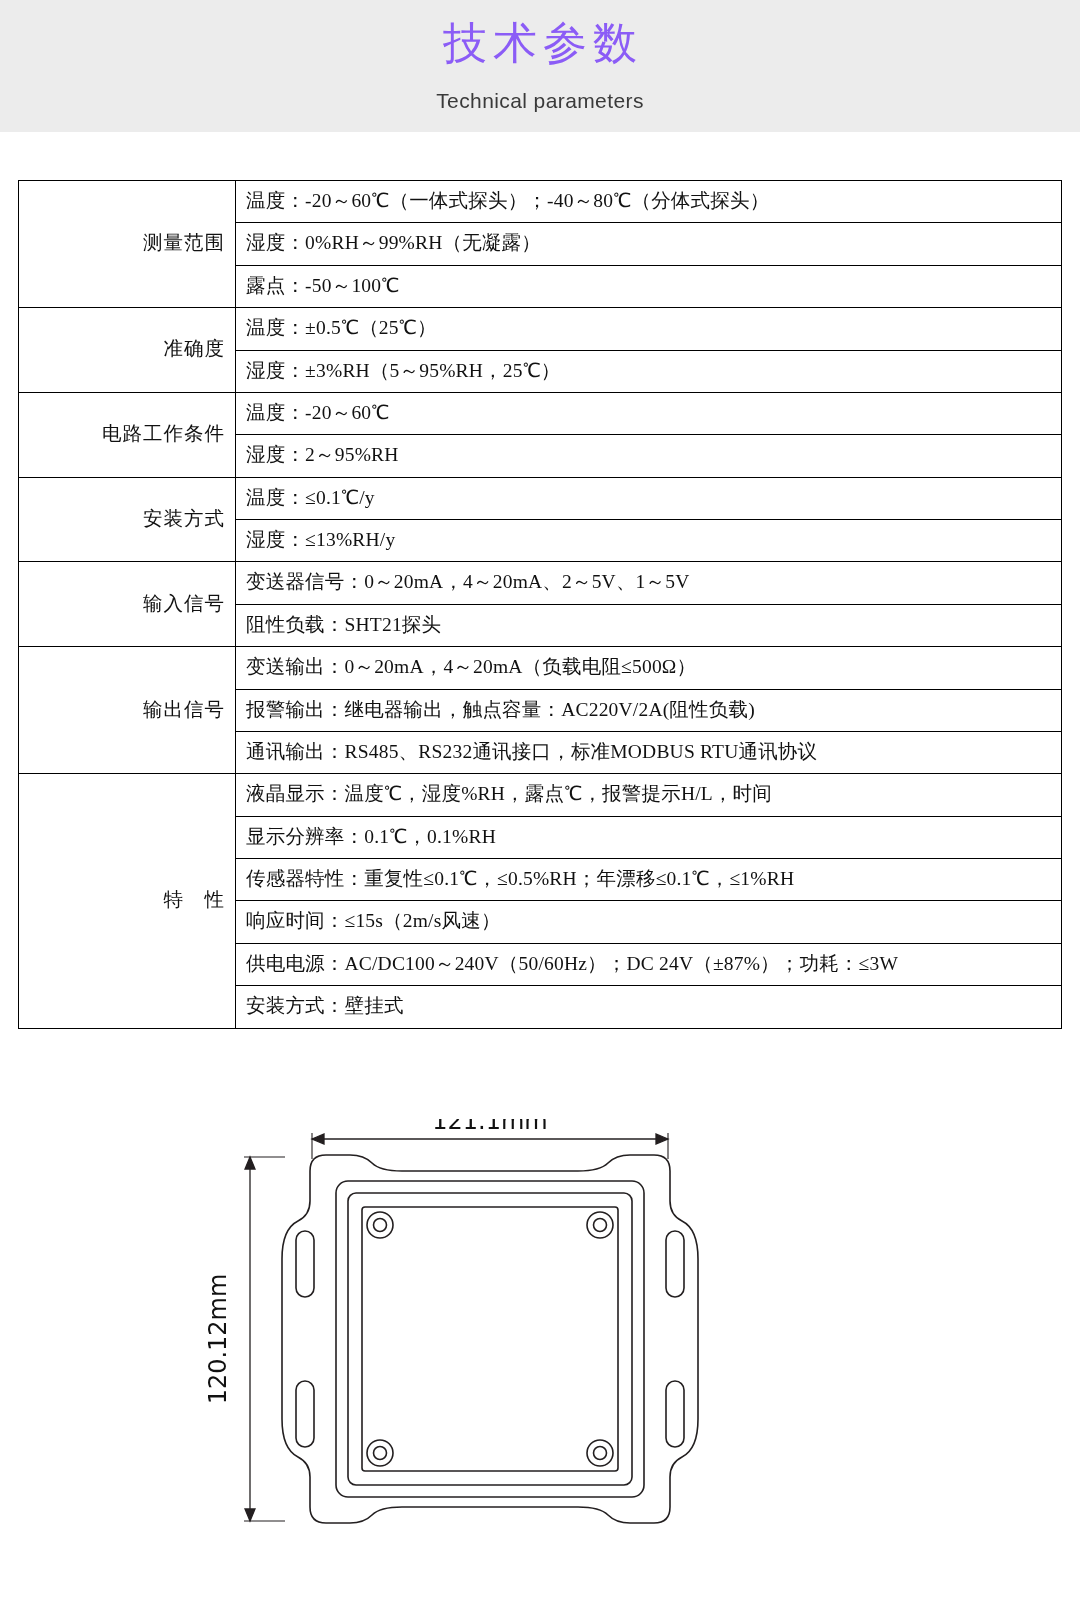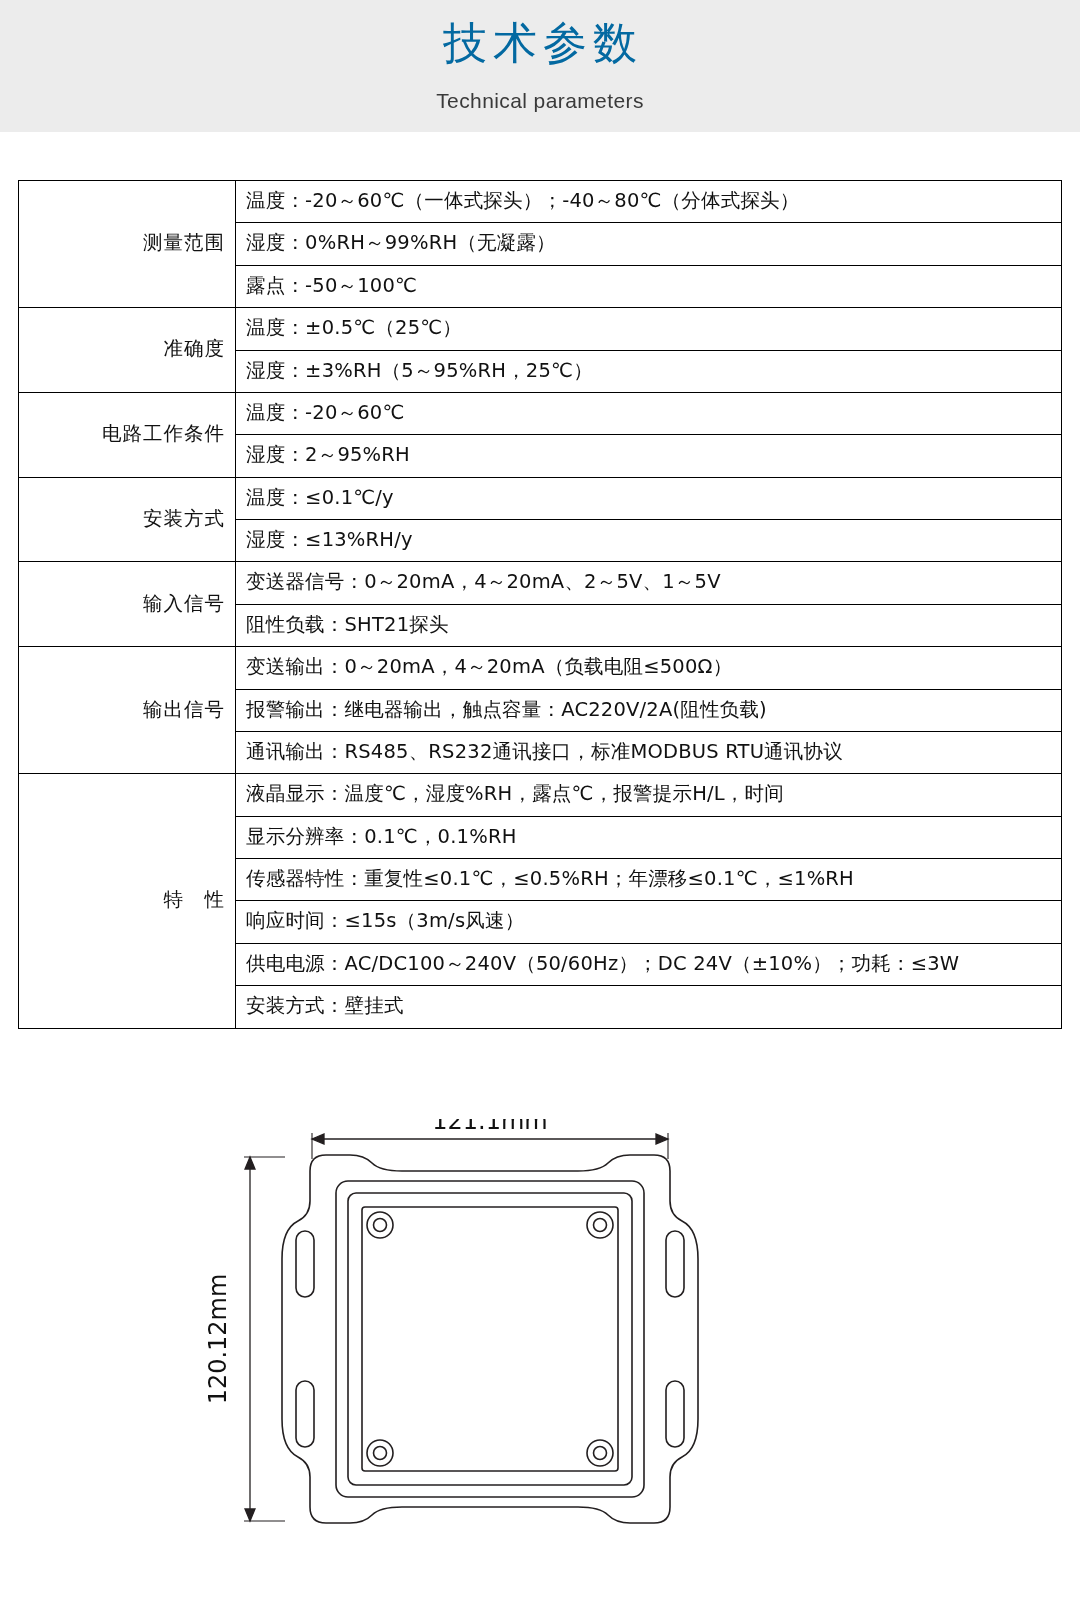--- a/index.html
+++ b/index.html
@@ -23,21 +23,21 @@
     background: #ececec;
     display: flex;
     flex-direction: column;
     align-items: center;
     justify-content: center;
     box-sizing: border-box;
   }
   .banner-title-cn {
     font-size: 44px;
     letter-spacing: 6px;
-    color: #0369a1;
+    color: #8b5cf6;
     font-family: "DejaVu Sans", "Liberation Sans", sans-serif;
     line-height: 1.1;
     padding-left: 6px;
   }
   .banner-title-en {
     font-size: 21px;
     color: #3a3a3a;
     margin-top: 22px;
     letter-spacing: 0.4px;
     font-family: "Liberation Sans", sans-serif;
@@ -63,20 +63,21 @@
     height: 21px;
   }
   td.lbl {
     width: 196px;
     text-align: right;
     letter-spacing: 1px;
   }
   td.val {
     padding-left: 16px;
     letter-spacing: 0.2px;
+    font-family: Liberation Serif, serif;
   }
 
   
   .drawing {
     position: relative;
     width: 1080px;
     height: 500px;
     margin-top: 90px;
   }
   .drawing svg {
@@ -154,24 +155,24 @@
         <td class="lbl" rowspan="6">特　性</td>
         <td class="val">液晶显示：温度℃，湿度%RH，露点℃，报警提示H/L，时间</td>
       </tr>
       <tr>
         <td class="val">显示分辨率：0.1℃，0.1%RH</td>
       </tr>
       <tr>
         <td class="val">传感器特性：重复性≤0.1℃，≤0.5%RH；年漂移≤0.1℃，≤1%RH</td>
       </tr>
       <tr>
-        <td class="val">响应时间：≤15s（3m/s风速）</td>
-      </tr>
-      <tr>
-        <td class="val">供电电源：AC/DC100～240V（50/60Hz）；DC 24V（±10%）；功耗：≤3W</td>
+        <td class="val">响应时间：≤15s（2m/s风速）</td>
+      </tr>
+      <tr>
+        <td class="val">供电电源：AC/DC100～240V（50/60Hz）；DC 24V（±87%）；功耗：≤3W</td>
       </tr>
       <tr>
         <td class="val">安装方式：壁挂式</td>
       </tr>
 
     </tbody>
   </table>
 </div>
 
 <div class="drawing">

